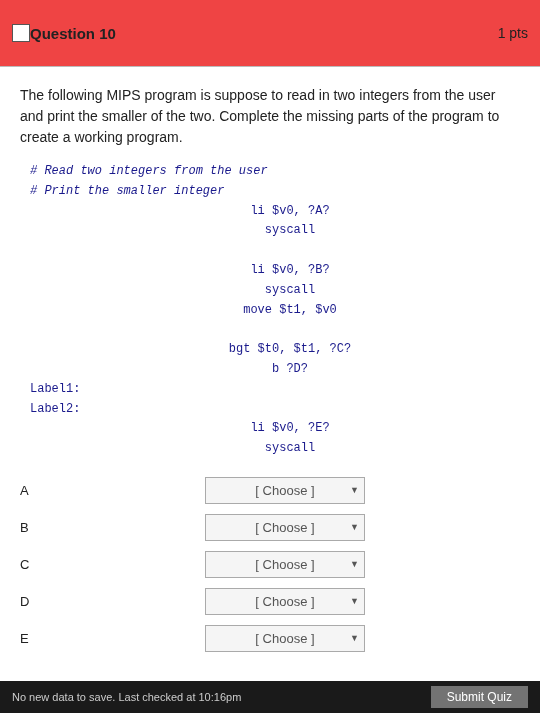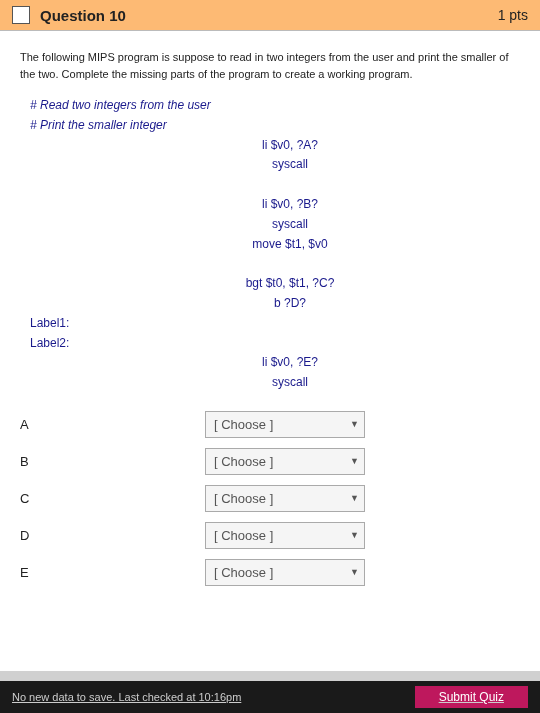--- a/index.html
+++ b/index.html
@@ -6,26 +6,25 @@
     body {
       font-family: Arial, sans-serif;
       background: #d0d0d0;
       width: 540px;
       min-height: 713px;
       overflow: hidden;
       position: relative;
     }
 
     .top-bar {
-      background: #fdba74;
+      background: #ef4444;
       border-bottom: 1px solid #bbb;
-      padding: 6px 12px;
+      padding: 24px 12px;
       display: flex;
       align-items: center;
-      gap: 10px;
     }
     .question-checkbox {
       width: 18px;
       height: 18px;
       border: 1.5px solid #555;
       background: white;
       display: inline-block;
     }
     .question-title {
       font-size: 15px;
@@ -39,28 +38,28 @@
     }
 
     .main-content {
       background: white;
       margin: 0;
       padding: 18px 20px 10px 20px;
       min-height: 640px;
     }
 
     .description {
-      font-size: 11px;
+      font-size: 14px;
       color: #222;
       line-height: 1.5;
       margin-bottom: 14px;
     }
 
     .code-block {
-      font-family: Liberation Sans, sans-serif;
+      font-family: Liberation Mono, monospace;
       font-size: 12px;
       color: #1a1a8c;
       line-height: 1.65;
       margin-bottom: 18px;
       padding-left: 10px;
     }
     .code-block .comment {
       font-style: italic;
       color: #1a1a8c;
     }
@@ -89,21 +88,21 @@
     .answer-select {
       width: 160px;
       padding: 5px 8px;
       border: 1.5px solid #aaa;
       background: #f5f5f5;
       font-size: 13px;
       color: #555;
       appearance: none;
       -webkit-appearance: none;
       cursor: pointer;
-      text-align: left;
+      text-align: center;
     }
     .select-wrapper {
       position: relative;
       display: inline-block;
     }
     .select-wrapper::after {
       content: '▼';
       font-size: 9px;
       position: absolute;
       right: 6px;
@@ -118,28 +117,27 @@
       color: #ccc;
       font-size: 11px;
       padding: 5px 12px;
       display: flex;
       align-items: center;
       justify-content: space-between;
       position: absolute;
       bottom: 0;
       left: 0;
       right: 0;
-      text-decoration: underline;
     }
 
     .submit-btn {
-      background: #be185d;
+      background: #737373;
       color: white;
       border: none;
-      padding: 4px 24px;
+      padding: 4px 16px;
       font-size: 12px;
       cursor: pointer;
     }
   </style>
 </head>
 <body>
 
 <div class="top-bar">
   <div class="question-checkbox"></div>
   <span class="question-title">Question 10</span>

